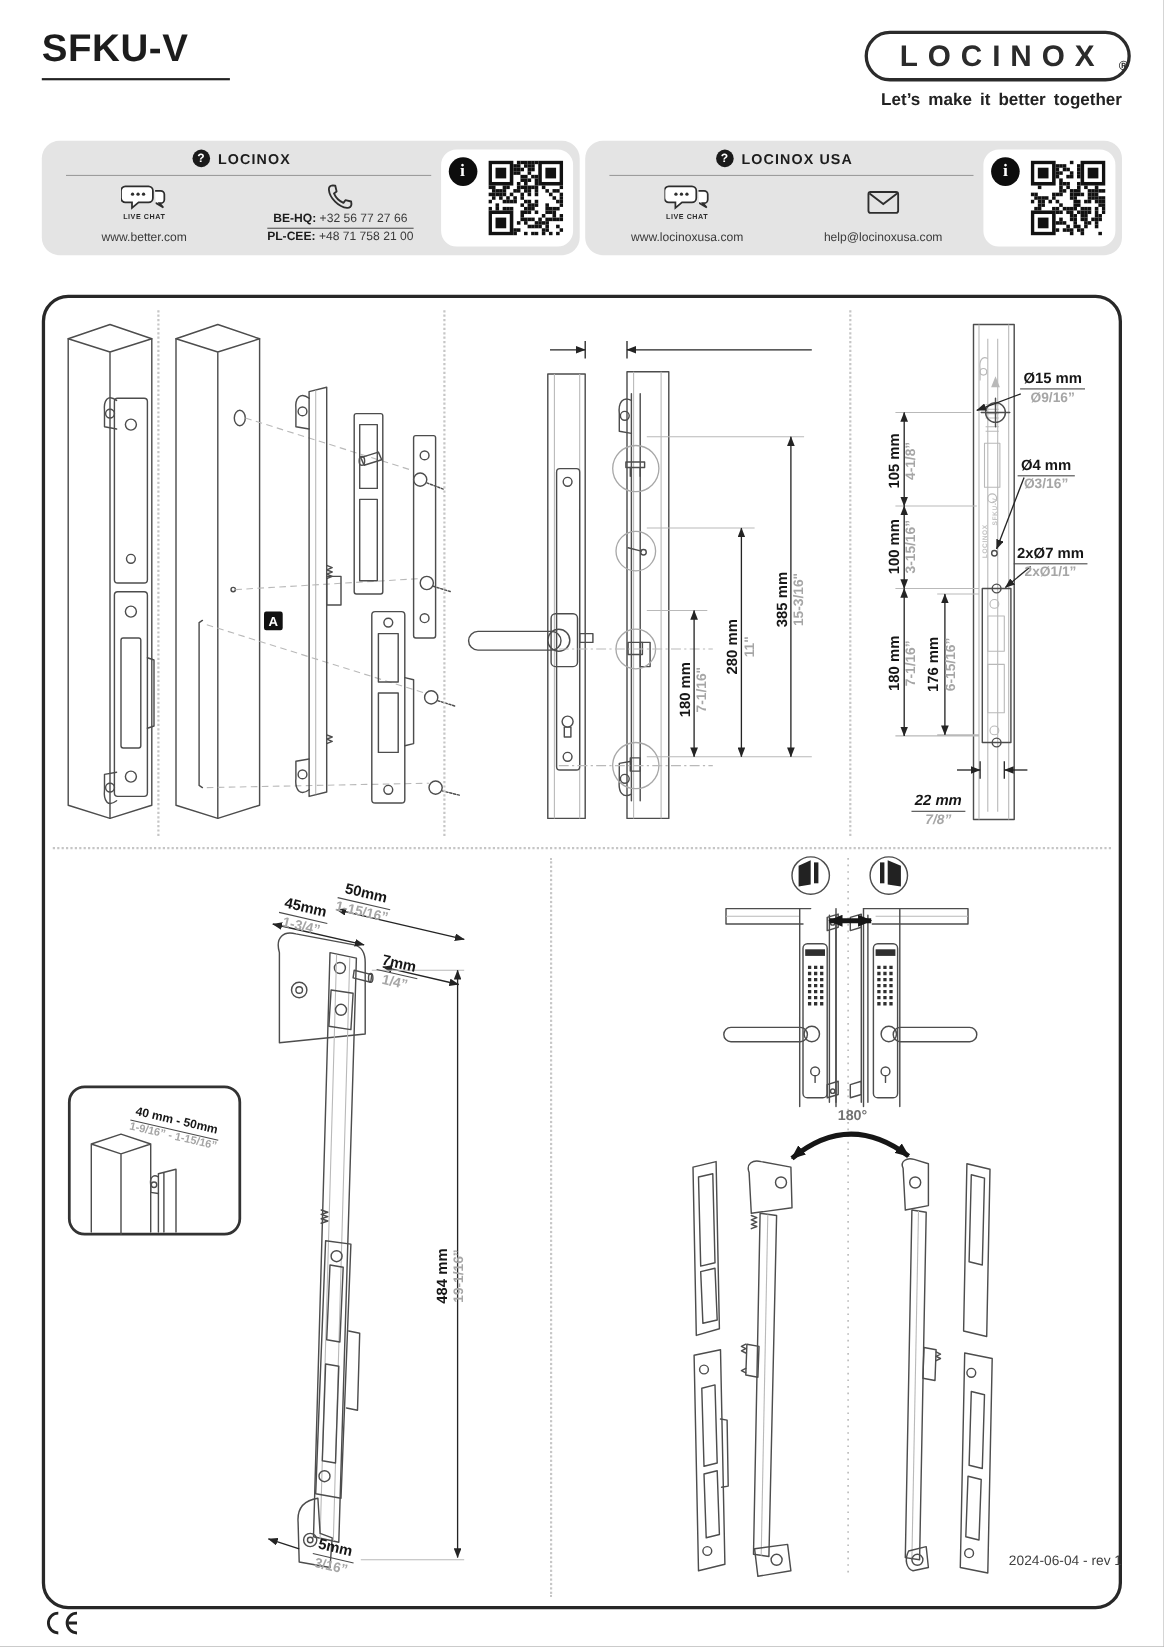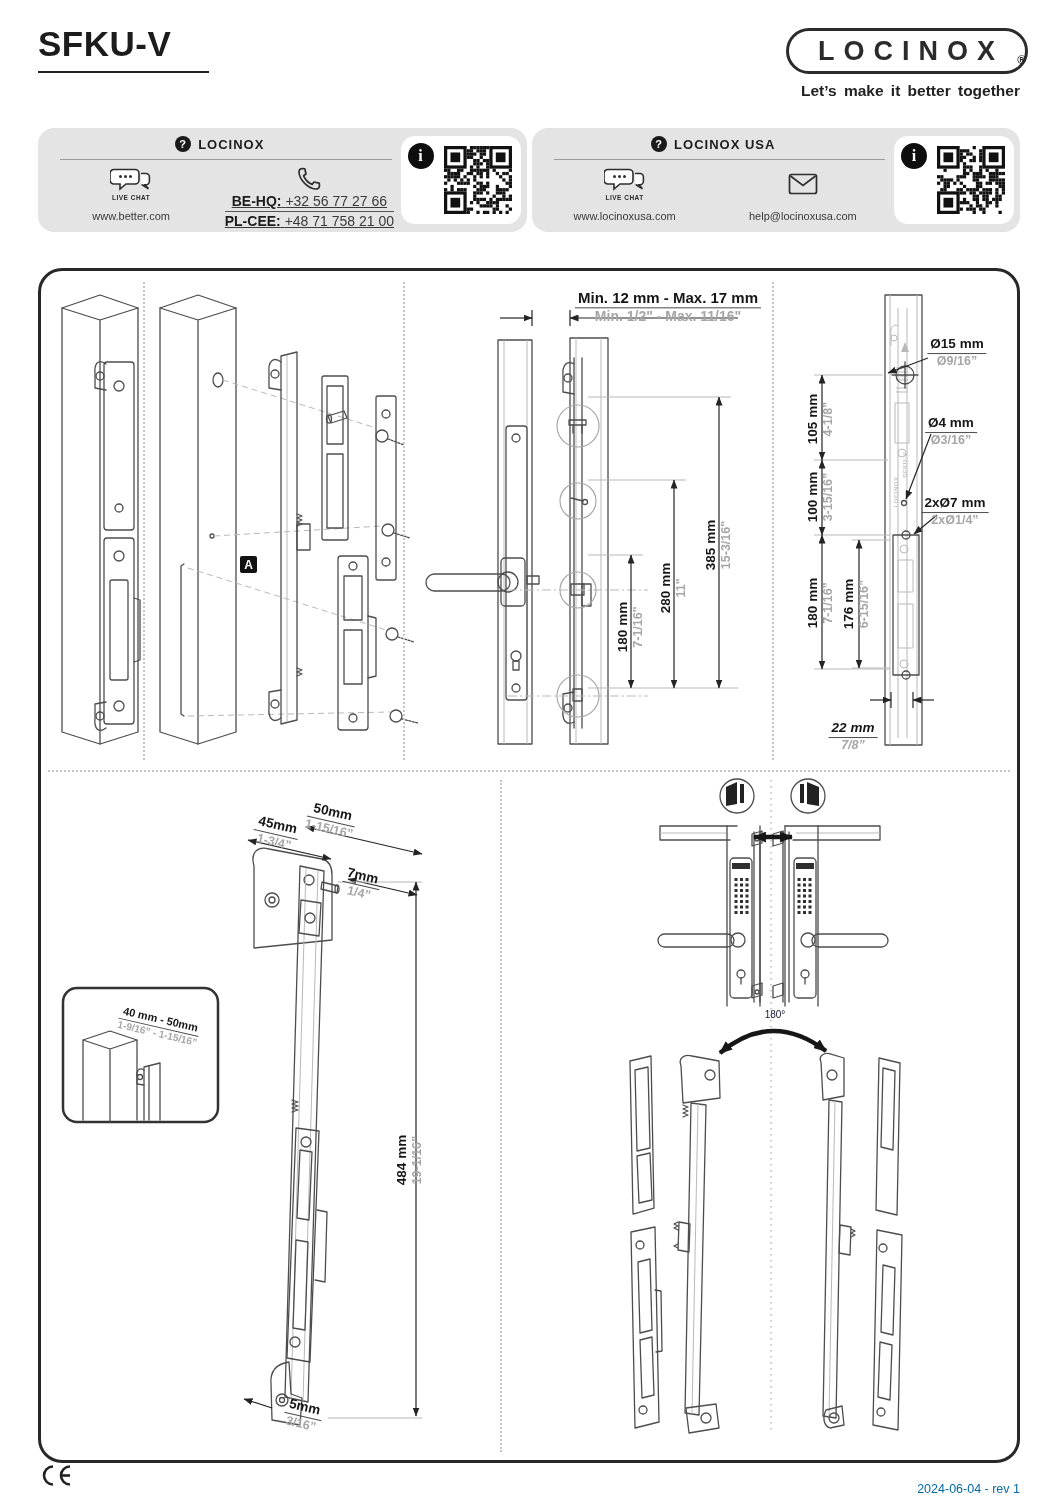--- a/index.html
+++ b/index.html
@@ -19,21 +19,21 @@
   .card-head{position:absolute;top:8px;left:0;right:125px;display:flex;justify-content:center;
              align-items:center;gap:7px;font-weight:700;font-size:13px;letter-spacing:1px;}
   .qmark{width:16px;height:16px;border-radius:50%;background:#1a1a1a;color:#fff;font-size:11px;
          font-weight:700;display:flex;align-items:center;justify-content:center;}
   .card-line{position:absolute;top:31px;left:22px;right:135px;height:1px;background:#9c9c9c;}
   .card-cols{position:absolute;top:36px;left:4px;right:128px;bottom:6px;display:flex;}
   .ccol{flex:1;display:flex;flex-direction:column;align-items:center;justify-content:space-between;}
   .cicon{height:36px;display:flex;flex-direction:column;align-items:center;justify-content:center;margin-top:2px;}
   .lc-label{font-size:6.5px;font-weight:700;letter-spacing:.5px;margin-top:1px;color:#2a2a2a;}
   .ctext{font-size:11px;color:#3a3a3a;padding-bottom:4px;text-align:center;}
-  .ph{font-size:14px;color:#3a3a3a;line-height:1.35;text-decoration:underline;}
+  .ph{font-size:11px;color:#3a3a3a;line-height:1.35;}
   .ph b{color:#1c1c1c;}
   .ph-u{border-bottom:1px solid #555;}
   .card-qr{position:absolute;right:6px;top:8px;width:120px;height:88px;background:#fff;border-radius:14px;}
   .info-dot{position:absolute;left:7px;top:7px;width:26px;height:26px;border-radius:50%;background:#0d0d0d;
             color:#fff;font-size:16px;font-weight:700;font-family:"Liberation Serif",serif;
             display:flex;align-items:center;justify-content:center;}
   .qr-grid{position:absolute;right:9px;top:10px;width:68px;height:68px;fill:#111;}
   
   .main-box{position:absolute;left:38px;top:268px;width:976px;height:1189px;
             border:3px solid #282828;border-radius:24px;}
@@ -46,28 +46,28 @@
        transform:translate(-50%,-50%) rotate(var(--r,0deg));}
   .dim .m{font-size:13.5px;font-weight:700;color:#161616;}
   .dim .i{font-size:12.5px;font-weight:700;color:#a6a6a6;}
   .dim.u .m{border-bottom:1.5px solid #4a4a4a;padding:0 3px 1px;}
   .vert{--r:-90deg;}
   .r13{--r:13deg;}
   .small .m{font-size:11px;}
   .small .i{font-size:10px;}
   .gapdim .m{font-size:15px;}
   .gapdim .i{font-size:14px;}
-  .angle{position:absolute;transform:translate(-50%,-50%);font-weight:400;font-size:10px;color:#0f172a;}
+  .angle{position:absolute;transform:translate(-50%,-50%);font-weight:700;font-size:13px;color:#737373;}
   .marka{position:absolute;left:240px;top:556px;width:17px;height:17px;background:#111;color:#fff;
          font-weight:700;font-size:12px;display:flex;align-items:center;justify-content:center;border-radius:2px;}
   .pm{position:absolute;transform:translate(-50%,-50%) rotate(-90deg);font-size:6px;color:#c2c2c2;
       font-weight:700;letter-spacing:.5px;}
   
   .ce{position:absolute;left:40px;top:1464px;}
-  .rev{position:absolute;right:38px;top:1482px;font-size:12.5px;color:#0369a1;}
+  .rev{position:absolute;right:38px;top:1412px;font-size:12.5px;color:#404040;}
   
   .k{fill:none;stroke:#4d4d4d;stroke-width:1.3;stroke-linejoin:round;stroke-linecap:round;}
   .kl{fill:none;stroke:#b9b9b9;stroke-width:1;stroke-linejoin:round;}
   .kb{fill:none;stroke:#333;stroke-width:2.5;stroke-linejoin:round;}
   .d{fill:none;stroke:#242424;stroke-width:1.2;}
   .co{fill:none;stroke:#a8a8a8;stroke-width:1.2;}
 </style>
 </head>
 <body>
 
@@ -729,24 +729,20 @@
       <path class="k" d="M845,495 L857,498 L855,565 L843,562 Z M842,572 L854,575 L852,630 L840,627 Z"></path>
     </g>
   </svg>
 
   <div class="vdot" style="left:143px;top:282px;height:478px;"></div>
   <div class="vdot" style="left:403px;top:282px;height:478px;"></div>
   <div class="vdot" style="left:772px;top:282px;height:478px;"></div>
   <div class="hdot" style="left:48px;top:770px;width:962px;"></div>
   <div class="vdot" style="left:500px;top:780px;height:672px;"></div>
 
-  <div class="dim u gapdim" style="left:668px;top:307px;">
-    <div class="m">Min. 12 mm - Max. 17 mm</div>
-      <div class="i">Min. 1/2" - Max. 11/16"</div>
-  </div>
   <div class="dim vert" style="left:630px;top:627px;">
     <div class="m">180 mm</div>
       <div class="i">7-1/16"</div>
   </div>
   <div class="dim vert" style="left:673px;top:588px;">
     <div class="m">280 mm</div>
       <div class="i">11"</div>
   </div>
   <div class="dim vert" style="left:718px;top:545px;">
     <div class="m">385 mm</div>
@@ -763,21 +759,21 @@
   <div class="dim u" style="left:951px;top:431px;">
     <div class="m">Ø4 mm</div>
       <div class="i">Ø3/16”</div>
   </div>
   <div class="dim vert" style="left:820px;top:497px;">
     <div class="m">100 mm</div>
       <div class="i">3-15/16”</div>
   </div>
   <div class="dim u" style="left:955px;top:511px;">
     <div class="m">2xØ7 mm</div>
-      <div class="i">2xØ1/4”</div>
+      <div class="i">2xØ1/1”</div>
   </div>
   <div class="dim vert" style="left:820px;top:603px;">
     <div class="m">180 mm</div>
       <div class="i">7-1/16”</div>
   </div>
   <div class="dim vert" style="left:856px;top:604px;">
     <div class="m">176 mm</div>
       <div class="i">6-15/16”</div>
   </div>
   <div class="dim u" style="left:853px;top:736px;font-style:italic;">

